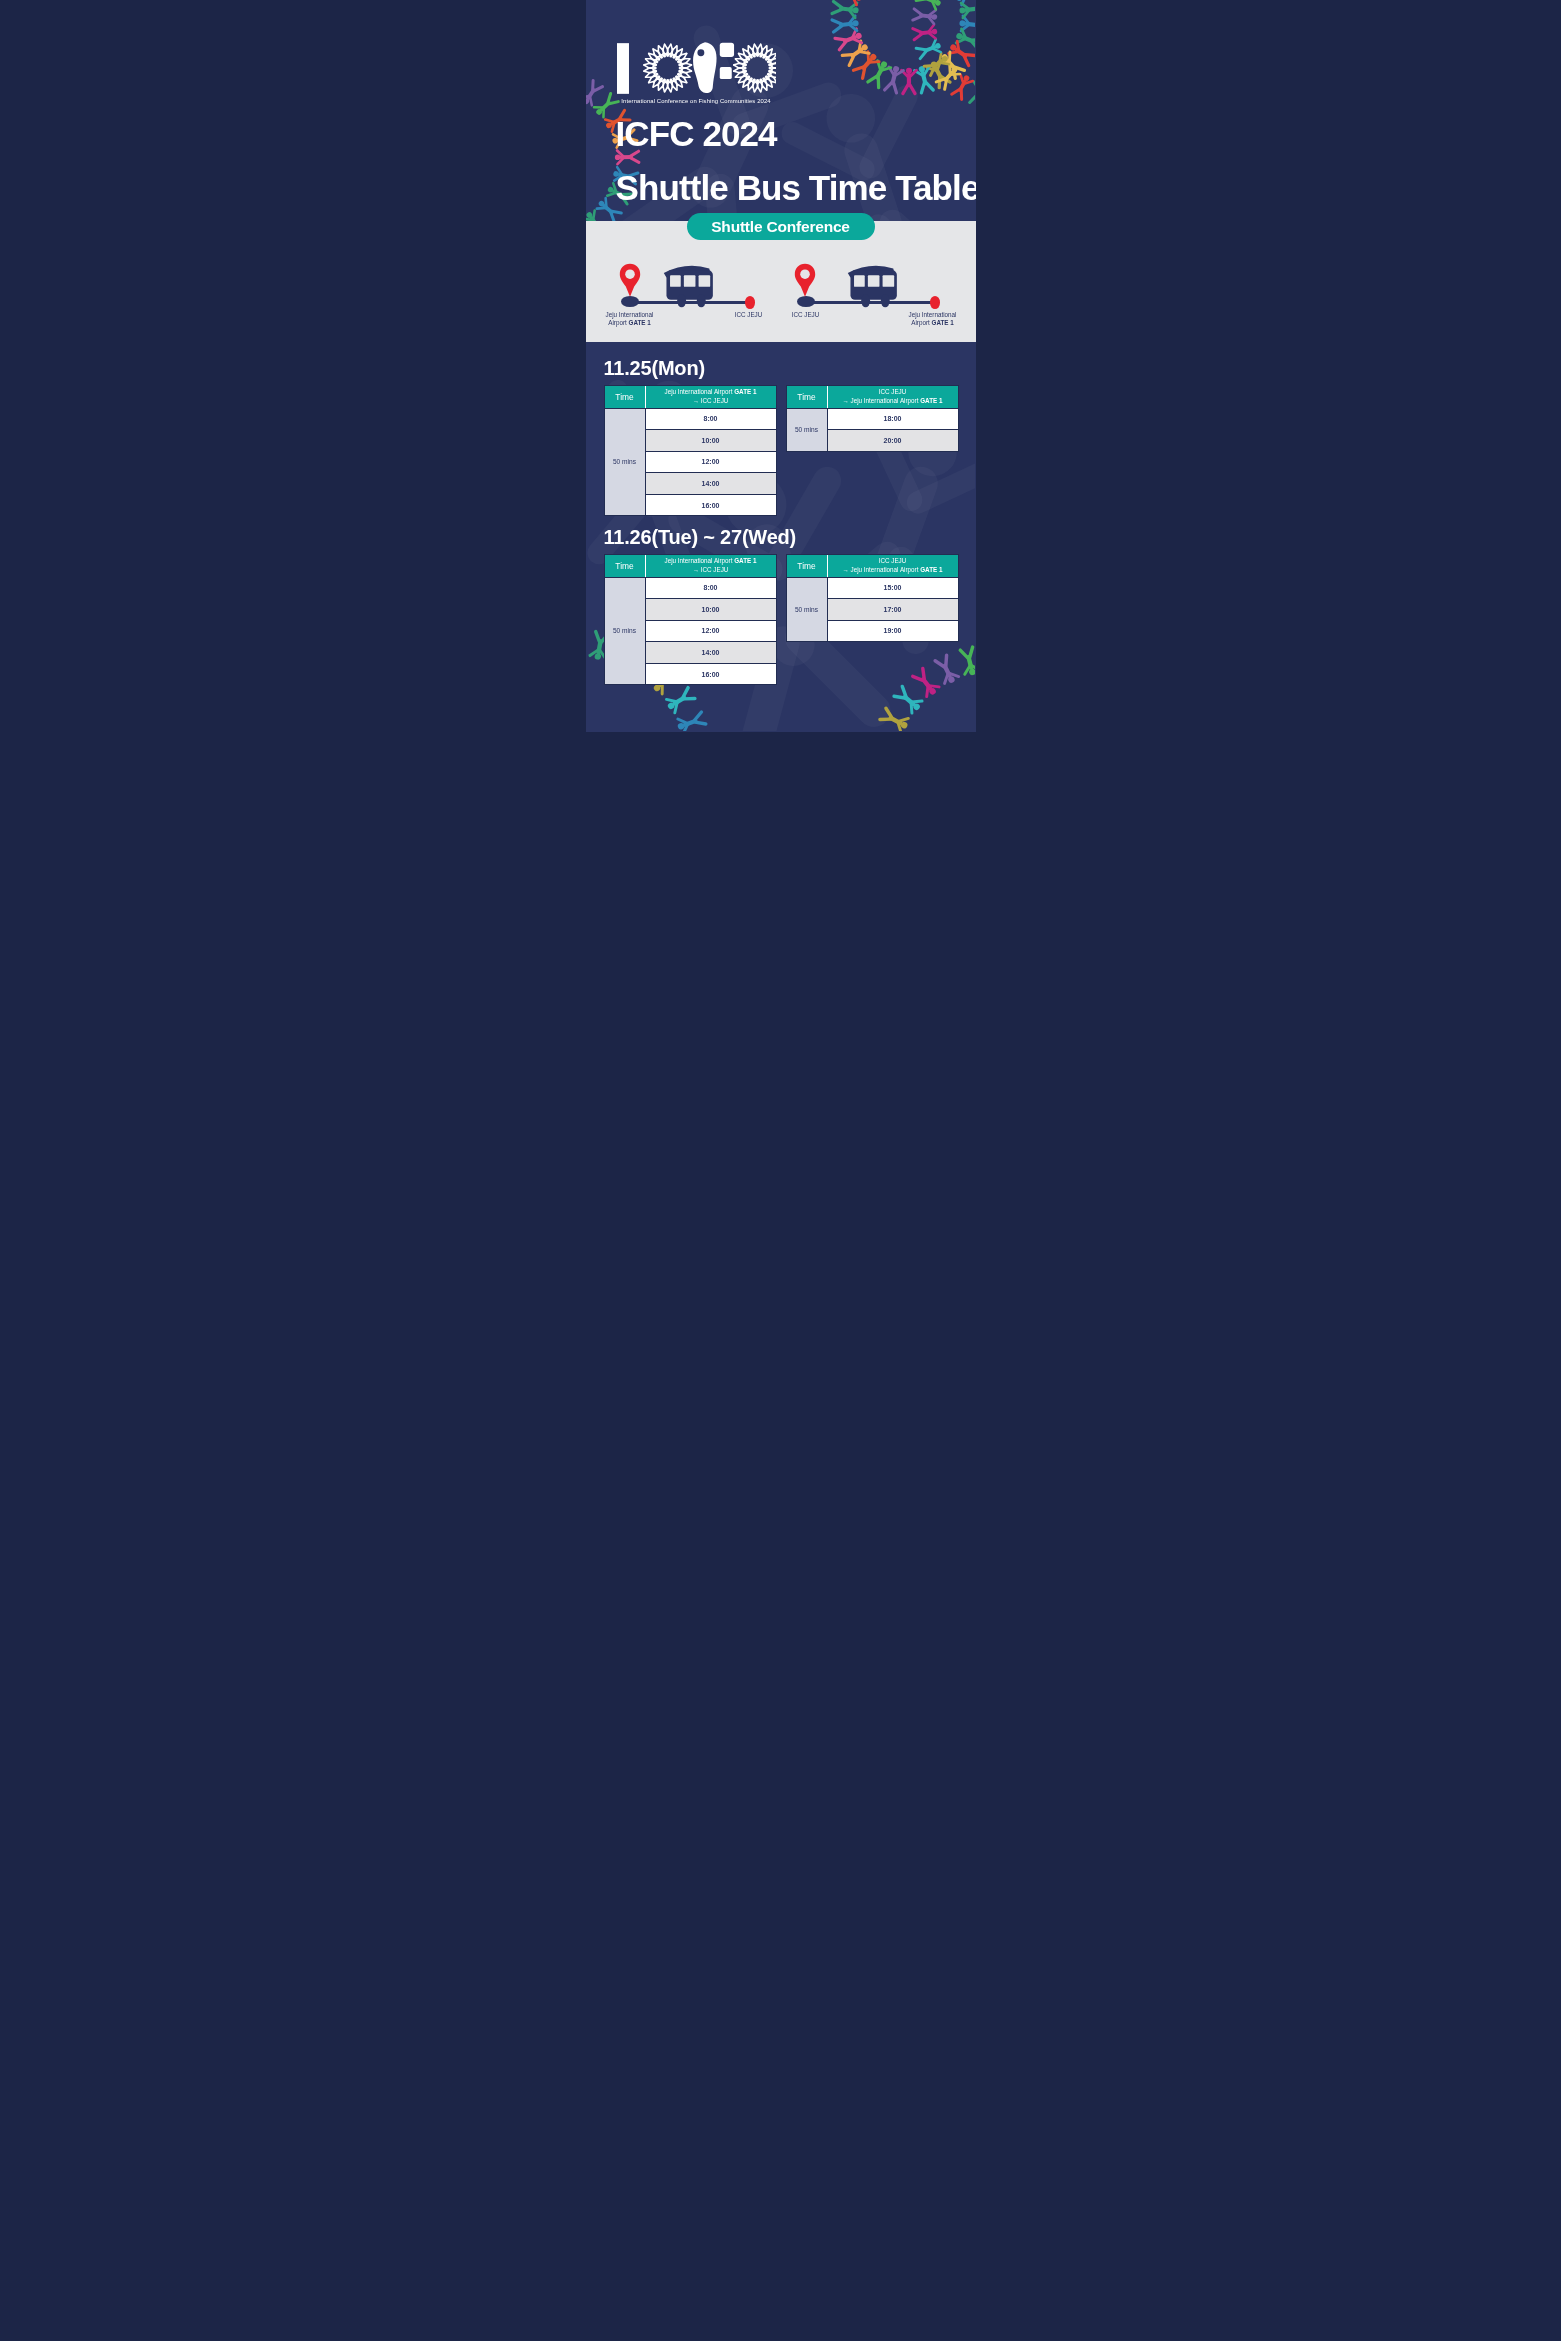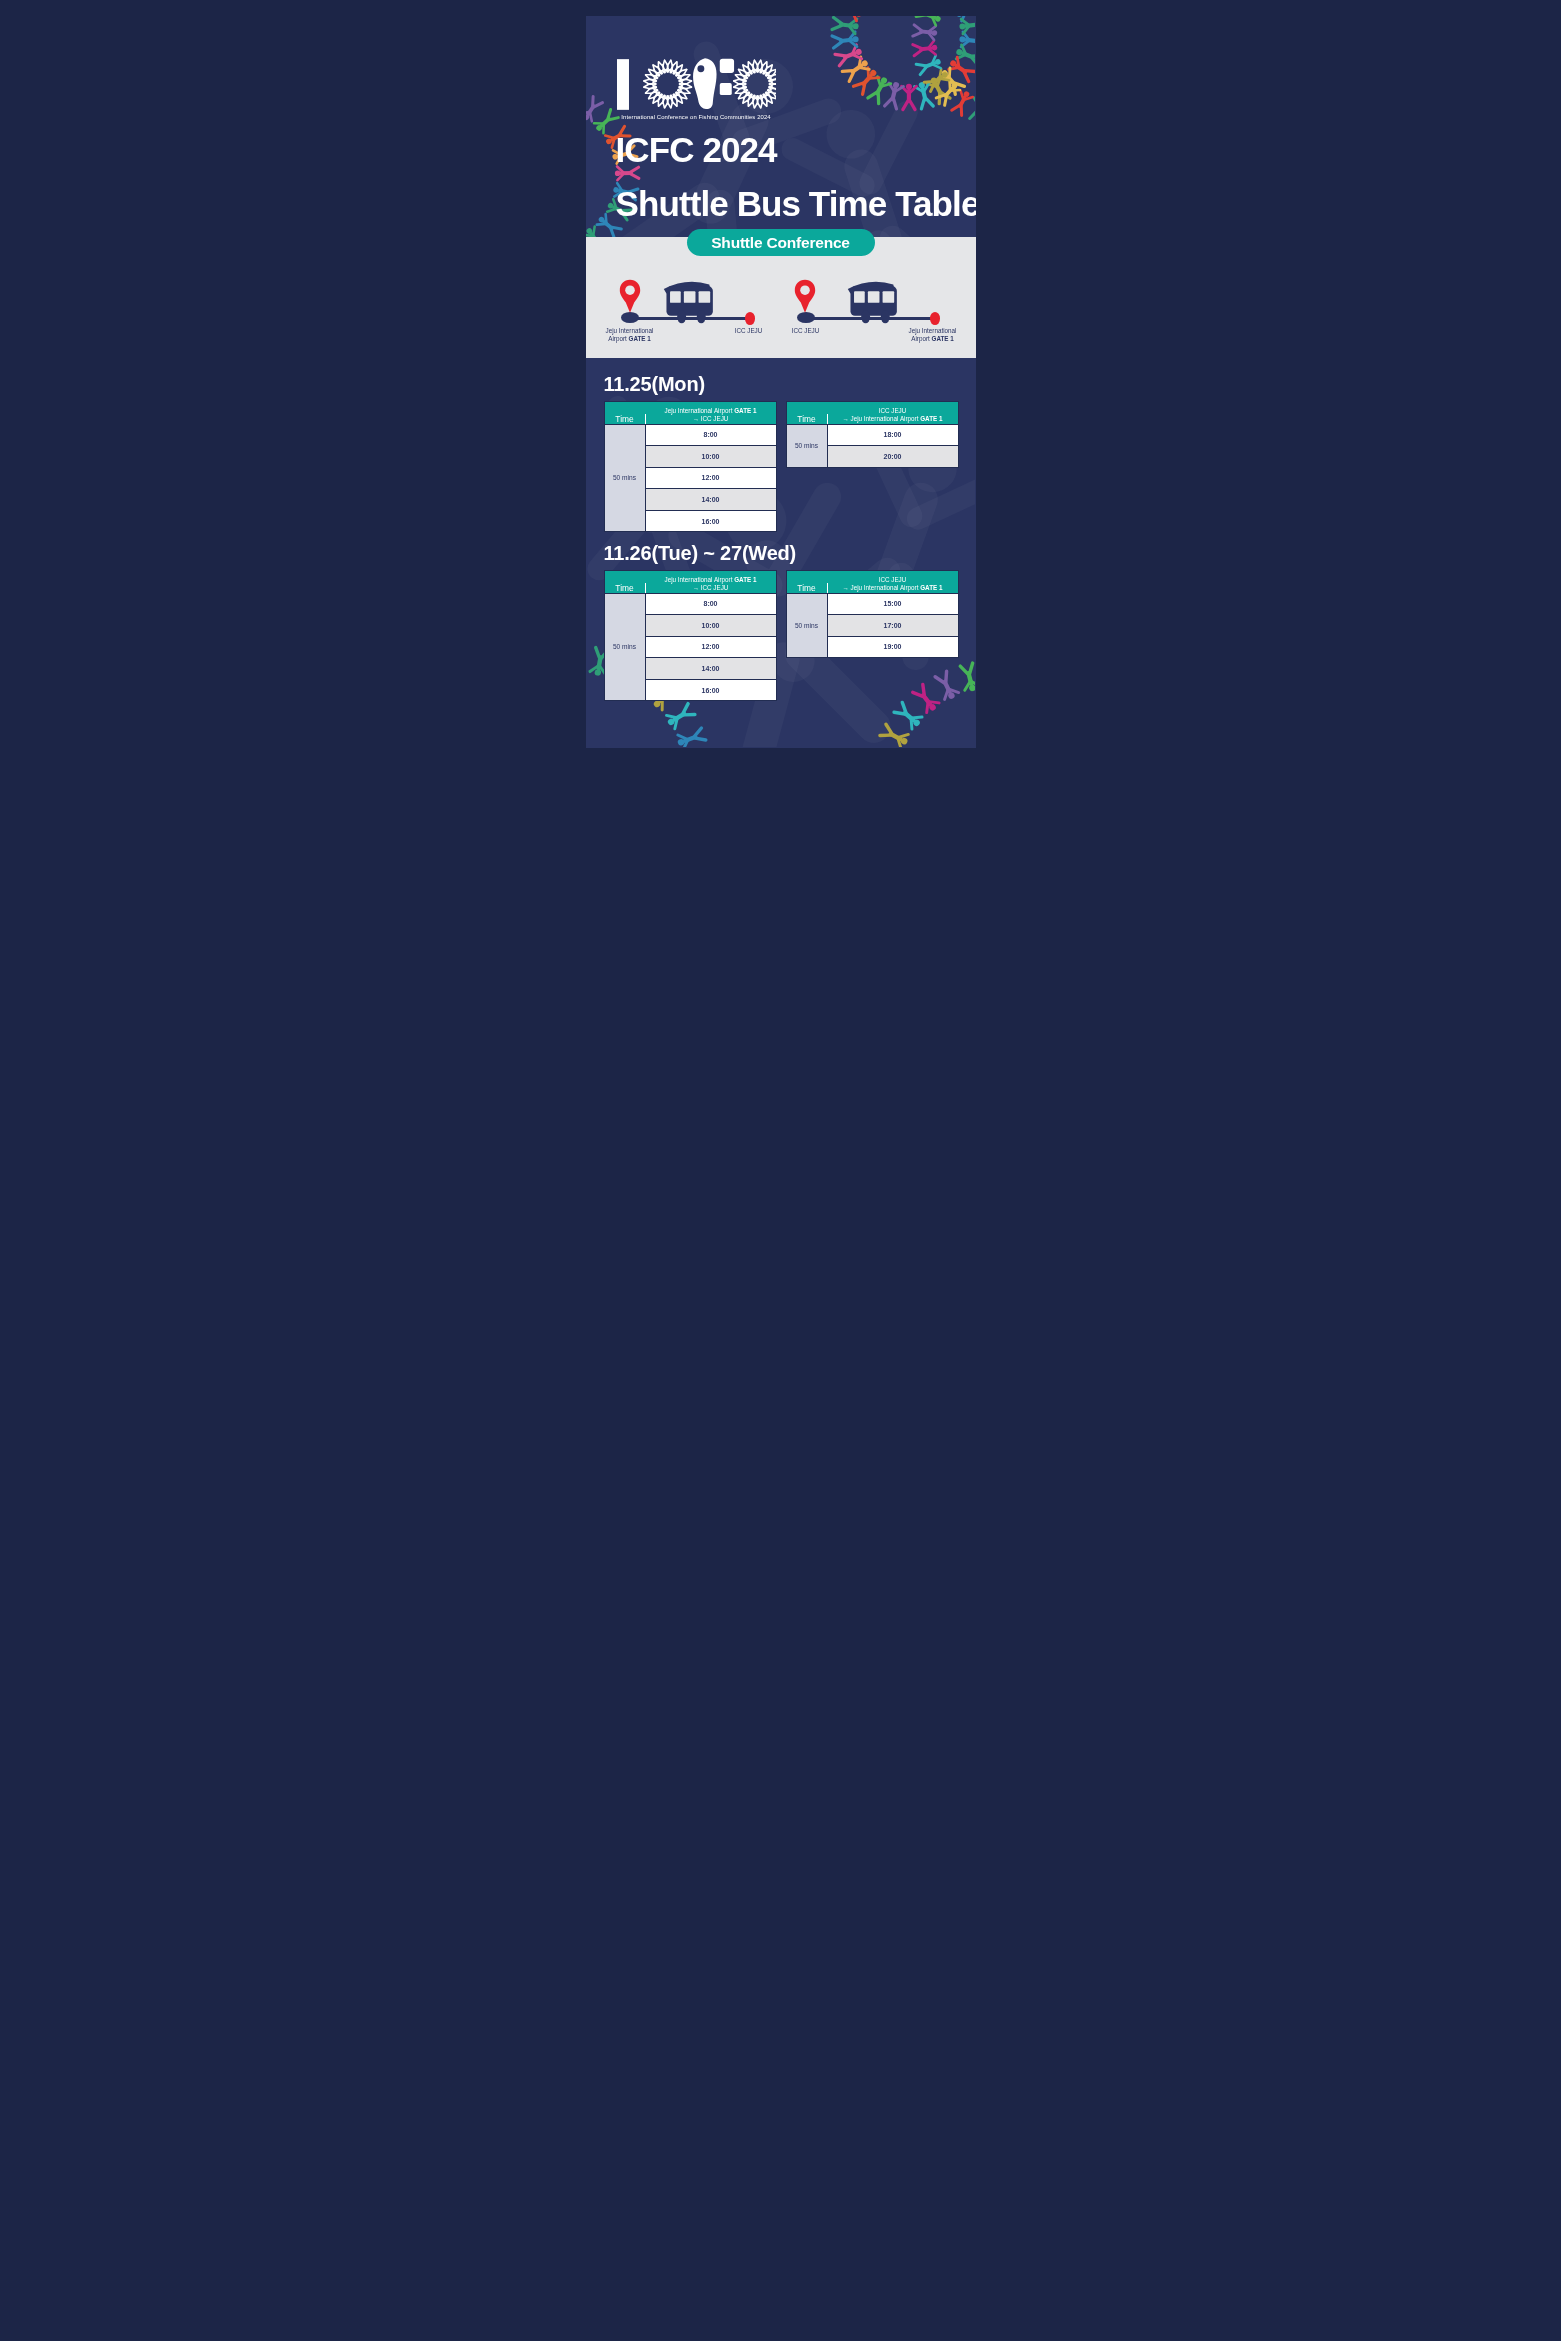--- a/index.html
+++ b/index.html
@@ -1,16 +1,16 @@
 <!DOCTYPE html>
 <html style="font-size:7.5px"><head>
 <meta charset="utf-8">
 <style>
   html,body{margin:0;padding:0;background:#1c2547;}
-  .page{position:relative;width:390px;height:732px;margin:16px auto;overflow:hidden;
+  .page{position:relative;width:390px;height:732px;margin:0 auto;overflow:hidden;
         background:#2b3563;font-family:"Liberation Sans",sans-serif;}
   
   .header{position:absolute;left:0;top:0;width:390px;height:221px;overflow:hidden;z-index:1;}
   .decor-svg{position:absolute;inset:0;pointer-events:none;}
   .logo{position:absolute;left:31px;top:40px;width:159px;height:57px;z-index:3;}
   .logo-caption{position:absolute;left:26px;top:98px;width:169px;text-align:center;color:#fff;
         font-size:5.9px;letter-spacing:0.1px;z-index:3;}
   .title-line{position:absolute;left:30px;color:#fff;font-weight:bold;font-size:35px;
         letter-spacing:-0.9px;line-height:1;z-index:3;white-space:nowrap;}
   .title-1{top:116px;} .title-2{top:170px;}
@@ -28,21 +28,21 @@
   .dot{position:absolute;top:75px;width:10.3px;height:13px;background:#e8222d;border-radius:50%;}
   .stop-label{position:absolute;top:90px;transform:translateX(-50%);text-align:center;
         color:#2b3563;font-size:6.3px;line-height:8px;white-space:nowrap;}
   .stop-label b{font-weight:800;}
   
   .bottom-decor{position:absolute;left:0;top:342px;width:390px;height:389px;overflow:hidden;z-index:1;}
   .date-heading{position:absolute;left:18px;color:#fff;font-weight:bold;font-size:20px;
         letter-spacing:-0.2px;z-index:4;}
   .tt{position:absolute;width:173px;border:0.9px solid #222d52;background:#fff;z-index:4;
         box-sizing:border-box;}
-  .tt-head{display:flex;height:21.5px;background:#0ba89b;color:#fff;align-items:flex-end;}
+  .tt-head{display:flex;height:21.5px;background:#0ba89b;color:#fff;}
   .time-h{width:41px;box-sizing:border-box;border-right:0.9px solid #fff;display:flex;
         align-items:center;justify-content:center;font-size:8.4px;}
   .route-h{flex:1;display:flex;flex-direction:column;align-items:center;justify-content:center;
         font-size:6.3px;line-height:8.4px;text-align:center;}
   .route-h b{font-weight:800;}
   .tt-body{display:flex;border-top:0.9px solid #222d52;}
   .duration{width:41px;box-sizing:border-box;background:#d5d8e3;border-right:0.9px solid #222d52;
         display:flex;align-items:center;justify-content:center;font-size:6.6px;color:#2b3563;}
   .rows{flex:1;display:flex;flex-direction:column;}
   .trow{height:20.6px;display:flex;align-items:center;justify-content:center;font-weight:bold;

